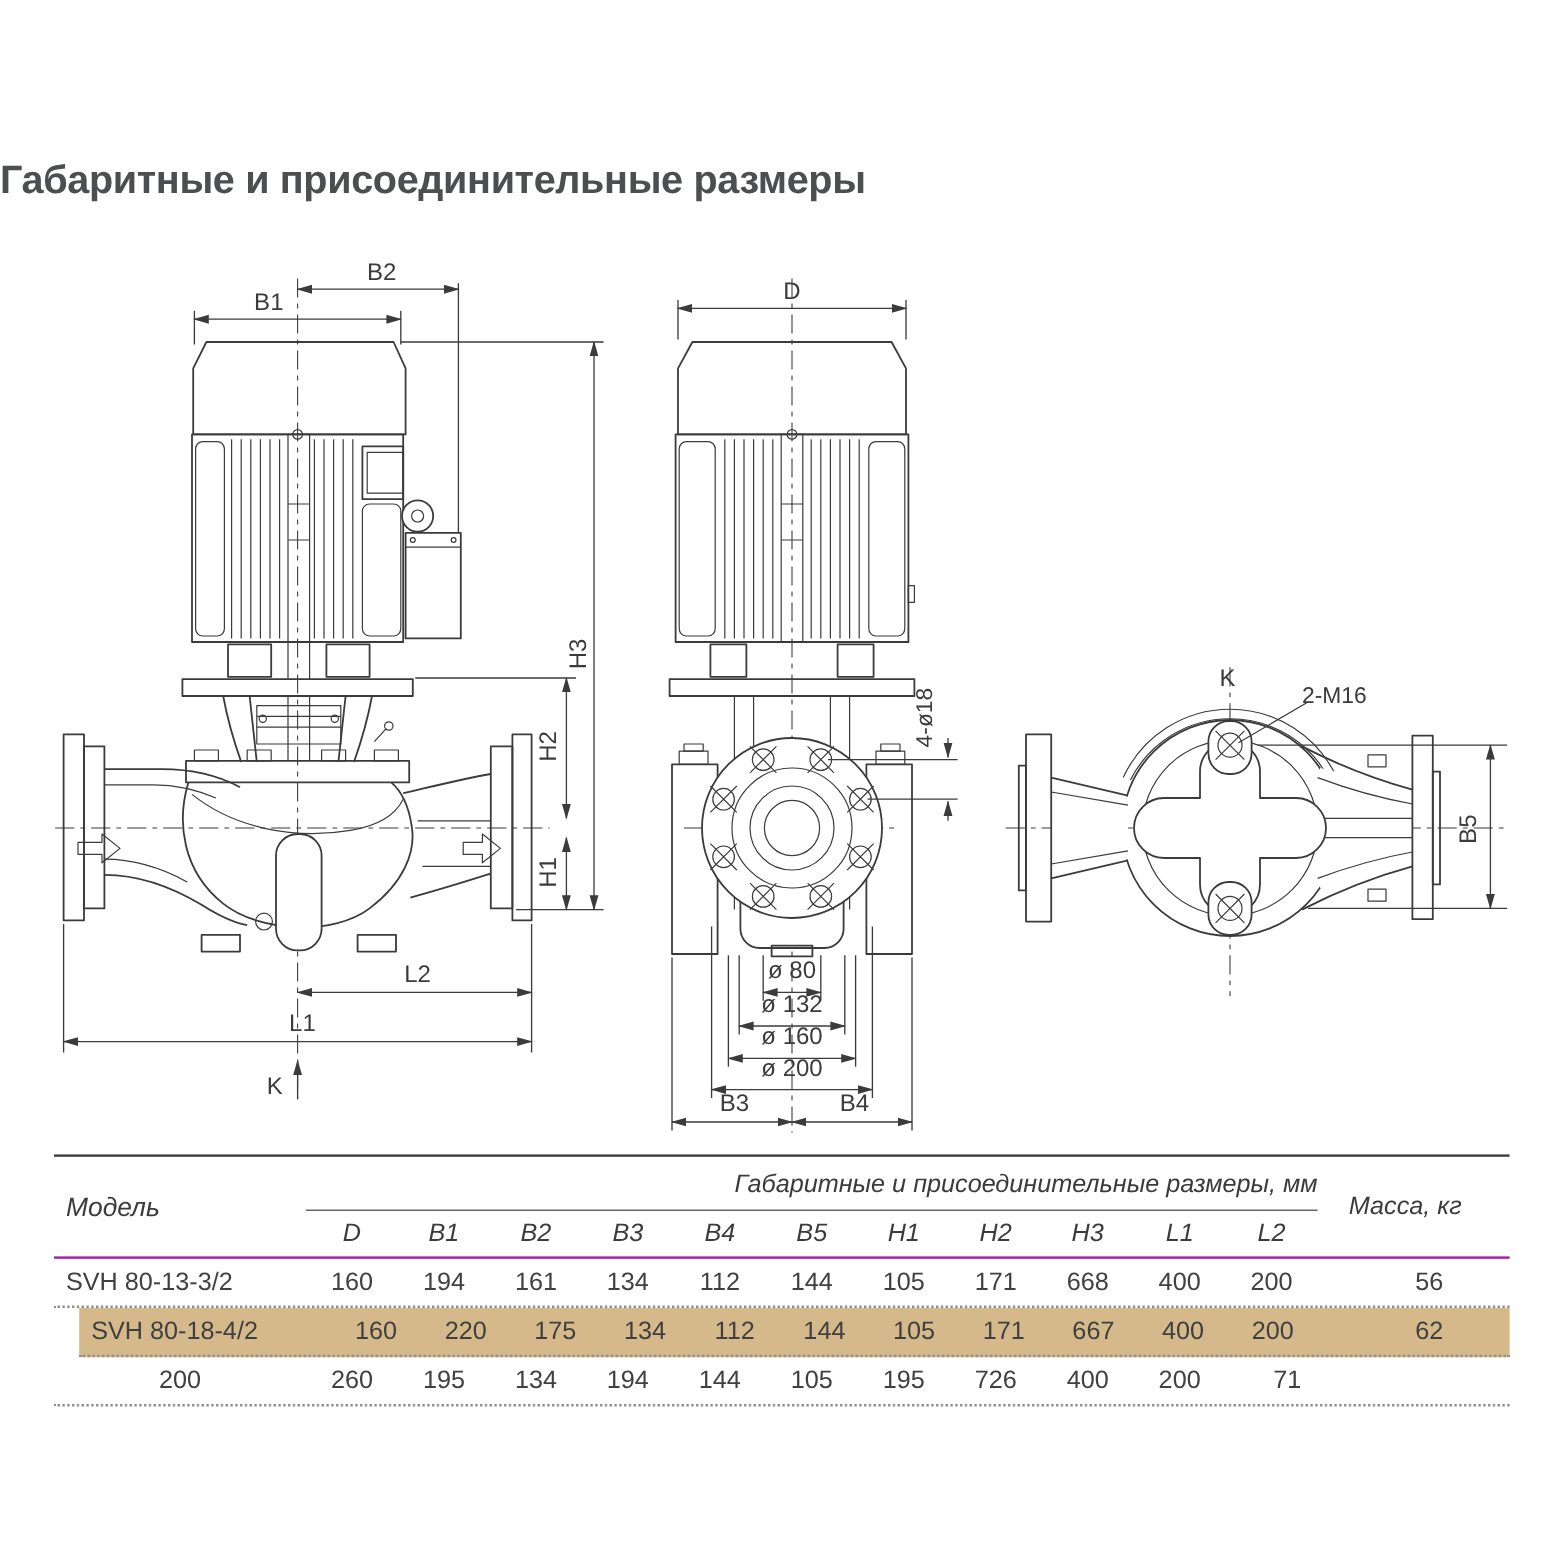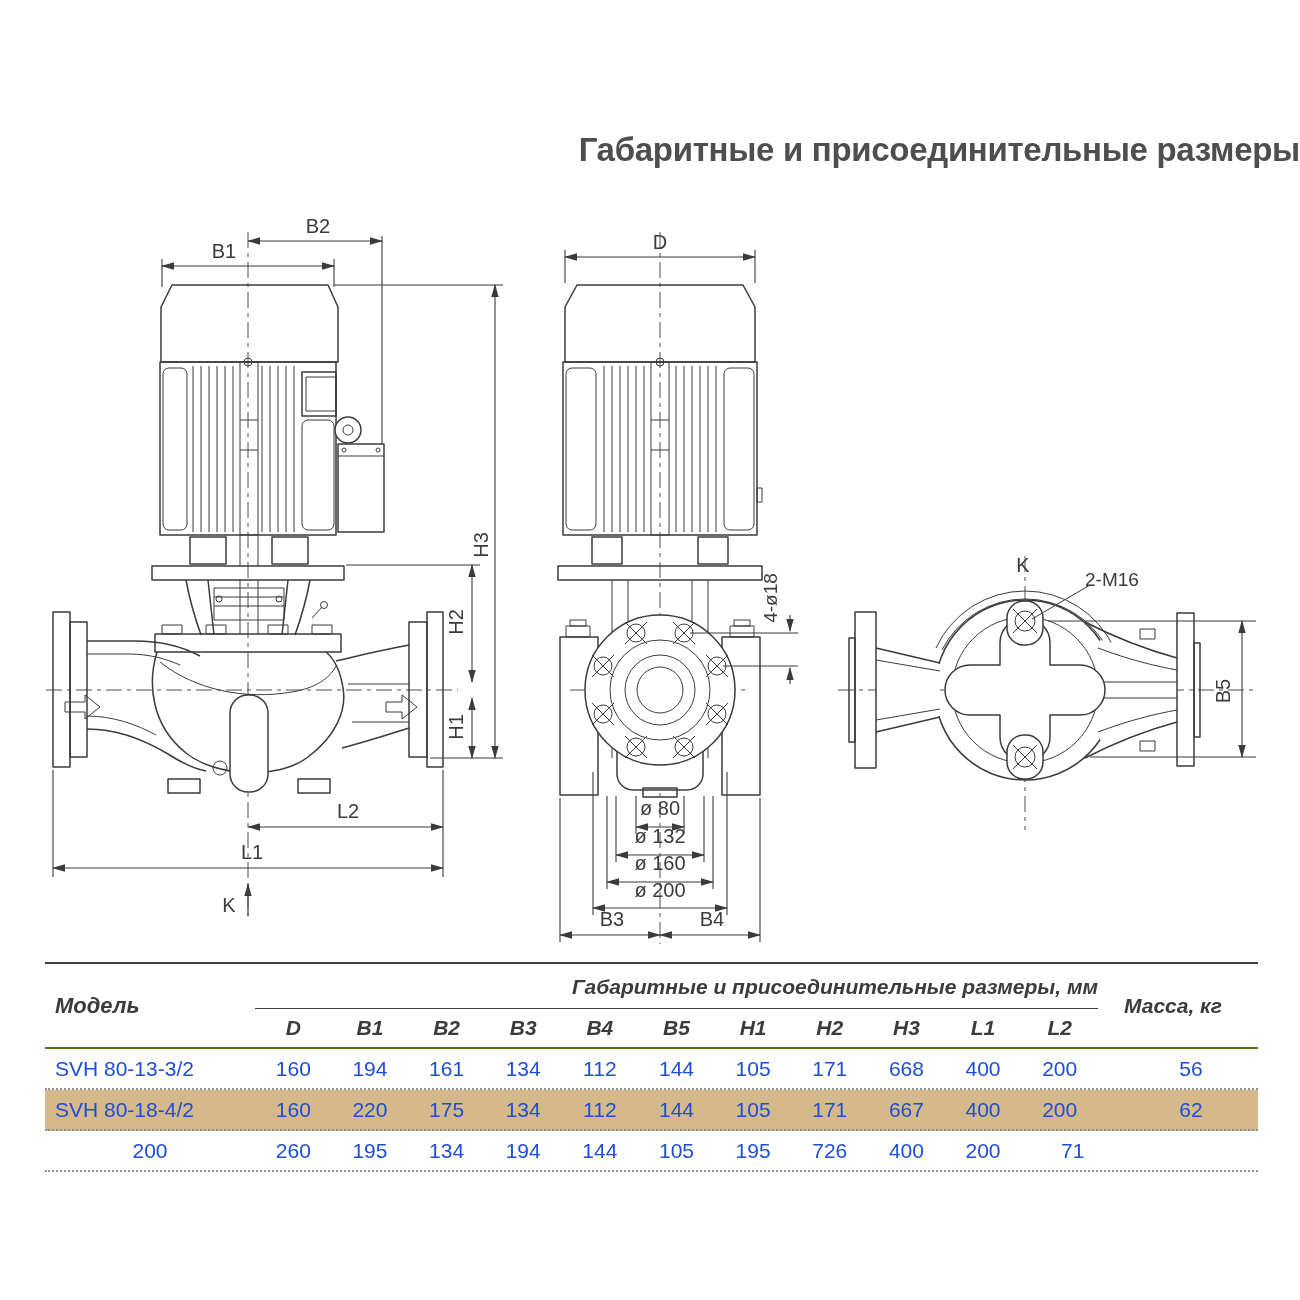--- a/index.html
+++ b/index.html
@@ -1,48 +1,48 @@
 <!DOCTYPE html>
 <html><head>
 <meta charset="utf-8">
 <style>
   html,body{margin:0;padding:0;}
   body{
     width:1300px;height:1300px;background:#ffffff;position:relative;
     font-family:"Liberation Sans", sans-serif;color:#3b3b3b;overflow:hidden;
   }
   .title{
-    position:absolute;left:0;top:131px;width:1300px;text-align:right;
+    position:absolute;left:0;top:131px;width:1300px;text-align:left;
     font-size:33px;font-weight:700;color:#4d4e50;letter-spacing:-0.3px;
   }
   .drawing{position:absolute;left:0;top:210px;width:1300px;height:745px;}
   svg text{font-family:"Liberation Sans", sans-serif;font-size:20px;fill:#3b3b3b;}
   svg .small{font-size:19px;}
   .s{stroke:#3b3b3b;stroke-width:1.5;fill:none;stroke-linejoin:round;}
   .t{stroke:#3b3b3b;stroke-width:1;fill:none;stroke-linejoin:round;}
   .w{stroke:#3b3b3b;stroke-width:1.5;fill:#ffffff;stroke-linejoin:round;}
   .wq{stroke:none;fill:#ffffff;}
   .cl{stroke:#3b3b3b;stroke-width:0.9;fill:none;stroke-dasharray:16 5 4 5;}
   .dm{stroke:#3b3b3b;stroke-width:1.1;fill:none;}
 
   
   .tblwrap{position:absolute;left:45px;top:962px;width:1213px;font-size:21px;}
   .grid{display:grid;grid-template-columns:210px repeat(11,1fr) 160px;}
-  .thead{border-top:2.5px solid #3f3f3f;border-bottom:2px solid #4d7c0f;font-weight:bold;}
+  .thead{border-top:2.5px solid #3f3f3f;border-bottom:2px solid #a21caf;}
   .th{font-style:italic;color:#3b3b3b;}
   .h-model{grid-column:1;grid-row:1/3;display:flex;align-items:center;padding-left:10px;font-size:22px;}
   .h-group{grid-column:2/13;grid-row:1;text-align:right;height:44px;line-height:46px;
            border-bottom:1.5px solid #3f3f3f;font-size:21px;}
   .h-mass{grid-column:13;grid-row:1/3;display:flex;align-items:center;padding-left:26px;font-size:21px;}
   .h-dim{grid-row:2;text-align:center;height:38px;line-height:38px;font-size:21px;}
   .tr{border-bottom:2px dotted #8f8f8f;}
-  .td{height:39px;line-height:39px;text-align:center;color:#1d4ed8;}
+  .td{height:39px;line-height:39px;text-align:center;color:#404040;}
   .td.model{text-align:left;padding-left:10px;}
   .td.mass{text-align:center;padding-left:26px;}
-  .tr.hl{background:#d5b98a;}
+  .tr.hl{background:#d5b98a;margin-left:21px;}
 </style>
 </head>
 <body>
 
 <div class="title">Габаритные и присоединительные размеры</div>
 
 <svg class="drawing" viewBox="0 210 1300 745" xmlns="http://www.w3.org/2000/svg">
   <defs>
     <marker id="ah" markerWidth="13" markerHeight="9" refX="12" refY="4.5" orient="auto-start-reverse" markerUnits="userSpaceOnUse">
       <path d="M0,0.8 L13,4.5 L0,8.2 Z" fill="#3b3b3b"></path>

